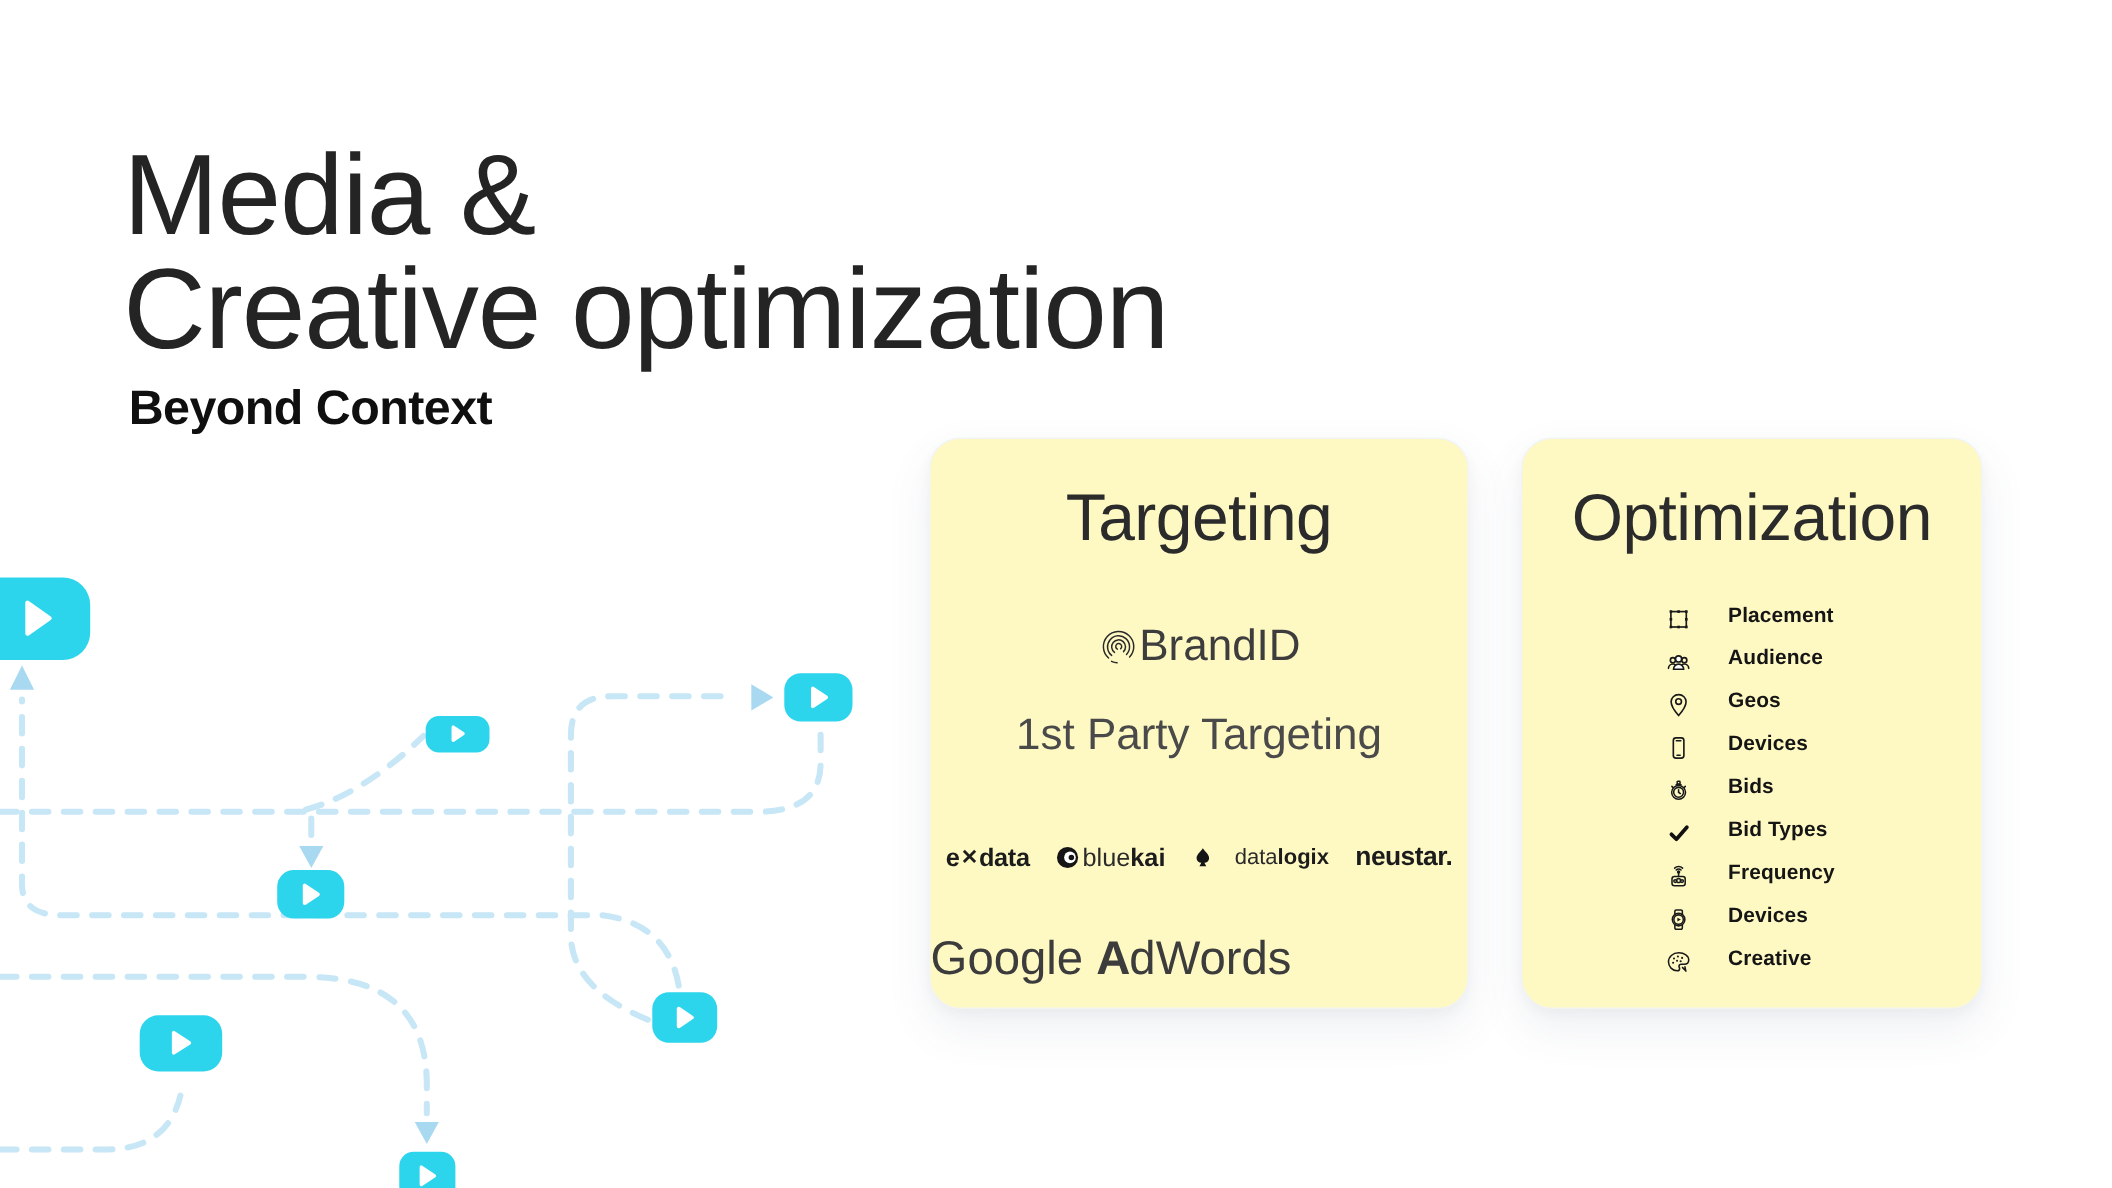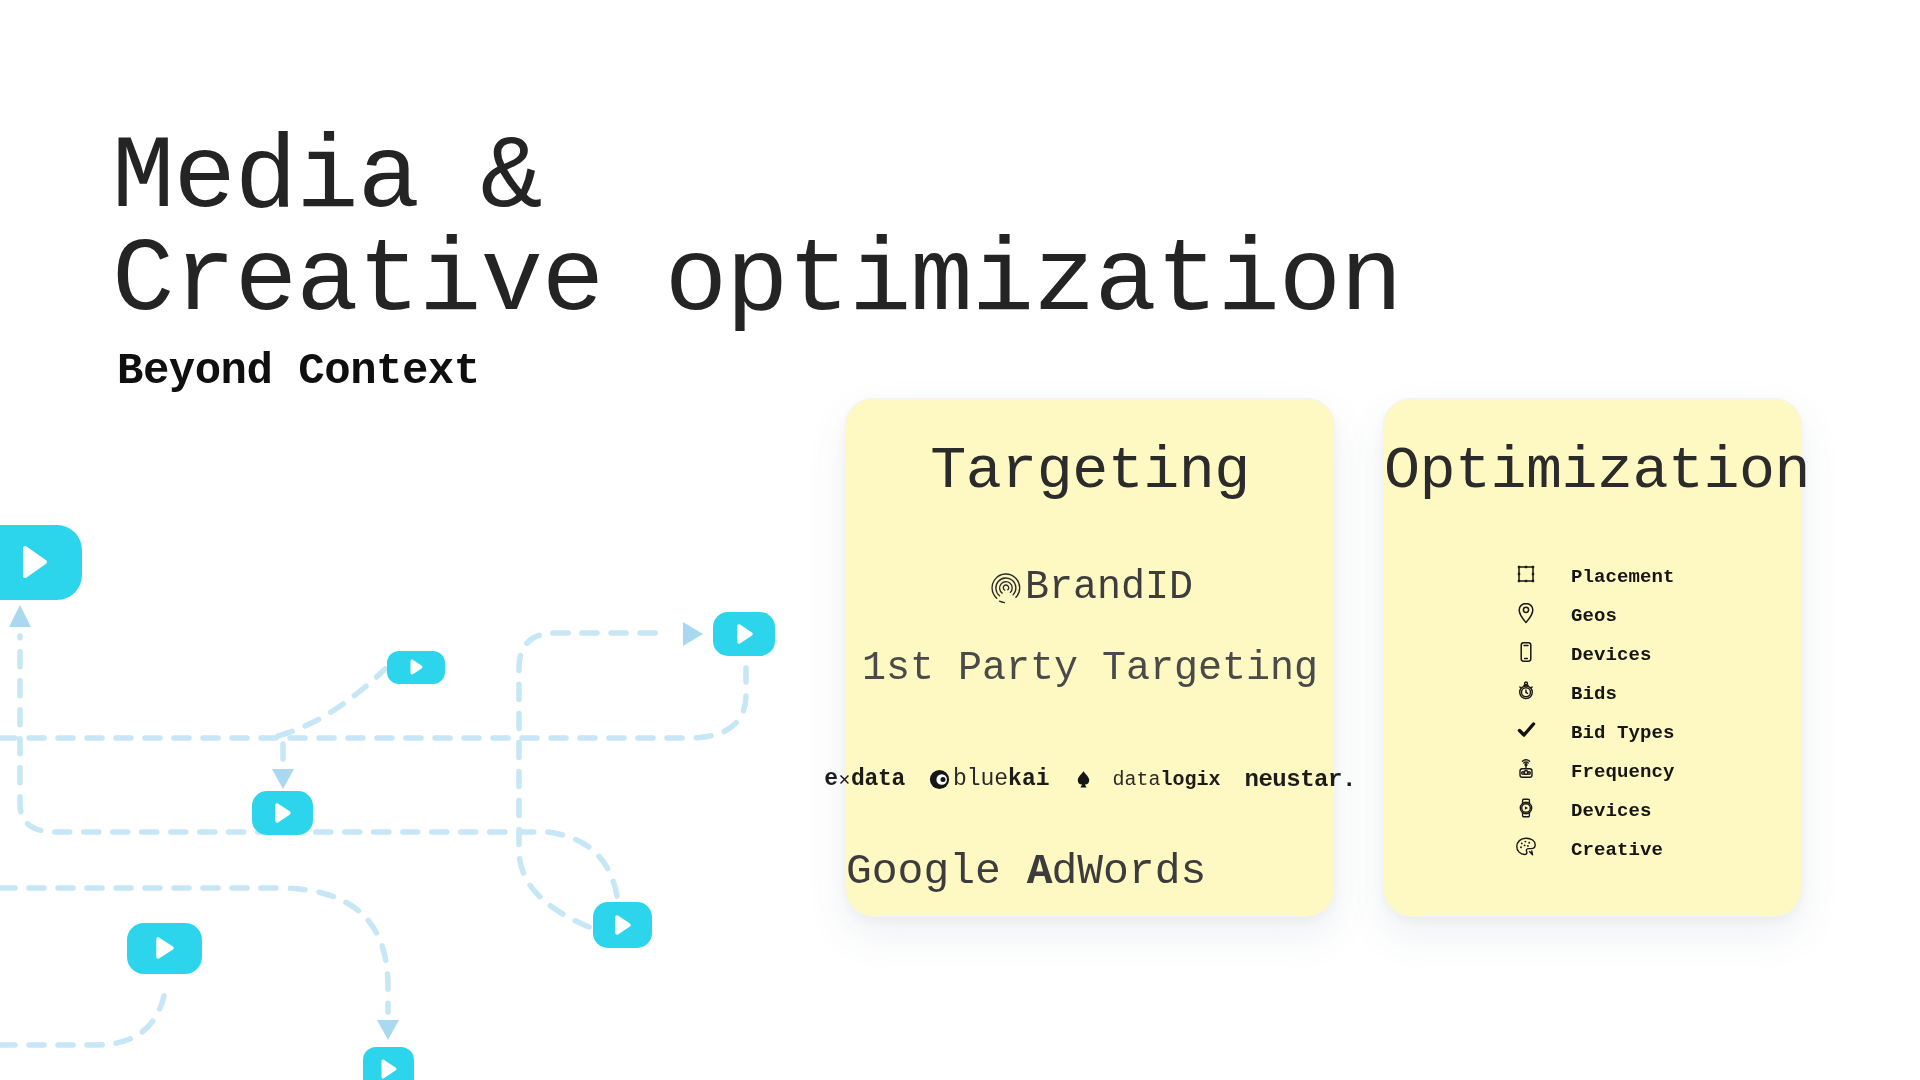--- a/index.html
+++ b/index.html
@@ -1,18 +1,18 @@
 <!DOCTYPE html>
 <html><head>
 <meta charset="utf-8">
 <style>
   html,body{margin:0;padding:0;background:#fff;}
   .stage{
     position:relative;width:1920px;height:1080px;overflow:hidden;background:#ffffff;
-    font-family:Liberation Mono, monospace;color:#222;
+    font-family:Liberation Sans, sans-serif;color:#222;
   }
   
   .headline{position:absolute;left:112px;top:127px;z-index:2;
     font-size:104px;line-height:103px;font-weight:300;color:#242424;letter-spacing:-1px;}
   .subtitle{position:absolute;left:117px;top:349px;z-index:2;
     font-size:44px;line-height:1;font-weight:700;color:#0f0f0f;letter-spacing:-0.5px;}
   
   .flow{position:absolute;left:0;top:0;z-index:1;}
   
   .card{position:absolute;top:398px;height:517px;background:#fef9c3;border-radius:28px;z-index:3;
@@ -38,21 +38,21 @@
   .lg-bluekai{font-size:23px;gap:3px;}
   .lg-datalogix{font-size:20px;gap:20px;}
   .lt{font-weight:400;color:#2a2a2a;}
   .bd{font-weight:800;}
   .lg-neustar{font-size:24px;font-weight:800;letter-spacing:-0.5px;}
   .adwords{position:absolute;left:0;right:0;top:448px;
     font-size:43px;font-weight:300;color:#3c3c3c;}
   .adwords .a{font-weight:900;letter-spacing:-1px;}
   
   .opt-list{position:absolute;left:0;top:150px;width:100%;}
-  .opt-row{display:flex;align-items:flex-end;height:39px;padding-left:128px;}
+  .opt-row{display:flex;align-items:flex-start;height:39px;padding-left:128px;}
   .opt-icon{flex:0 0 28px;width:28px;height:28px;display:flex;align-items:center;justify-content:center;}
   .opt-label{margin-left:31px;font-size:19px;font-weight:700;color:#151515;letter-spacing:0.1px;}
   .oicon{width:26px;height:26px;}
   .oicon *{vector-effect:none;}
 </style>
 </head>
 <body>
 
 <div class="stage">
 
@@ -180,20 +180,33 @@
                 <rect x="18.8" y="11.8" width="2.4" height="2.4"></rect>
               <rect x="4.8" y="18.8" width="2.4" height="2.4"></rect>
                 <rect x="11.8" y="18.8" width="2.4" height="2.4"></rect>
                 <rect x="18.8" y="18.8" width="2.4" height="2.4"></rect>
             </g>
           </svg>
         </span>
         <span class="opt-label">Placement</span>
       </div>
 
+      <div class="opt-row">
+        <span class="opt-icon">
+          <svg class="oicon" viewBox="0 0 26 26" fill="none" stroke="#191919" stroke-width="1.5" stroke-linecap="round">
+            <circle cx="7.8" cy="11.2" r="2.3"></circle>
+              <circle cx="18.2" cy="11.2" r="2.3"></circle>
+            <path d="M3.8 18.6 a4 4 0 0 1 8 0"></path>
+              <path d="M14.2 18.6 a4 4 0 0 1 8 0"></path>
+            <circle cx="13" cy="10" r="2.8" fill="#fff"></circle>
+            <path d="M8.4 19.4 a4.6 4.6 0 0 1 9.2 0 Z" fill="#fff"></path>
+          </svg>
+        </span>
+        <span class="opt-label">Audience</span>
+      </div>
 
       <div class="opt-row">
         <span class="opt-icon">
           <svg class="oicon" viewBox="0 0 26 26" fill="none" stroke="#191919" stroke-width="1.5" stroke-linejoin="round">
             <path d="M13 3.5 c-3.9 0 -6.8 2.9 -6.8 6.5 c0 4.8 6.8 12.5 6.8 12.5 s6.8 -7.7 6.8 -12.5 c0 -3.6 -2.9 -6.5 -6.8 -6.5 Z"></path>
             <circle cx="13" cy="9.8" r="2.6"></circle>
           </svg>
         </span>
         <span class="opt-label">Geos</span>
       </div>

